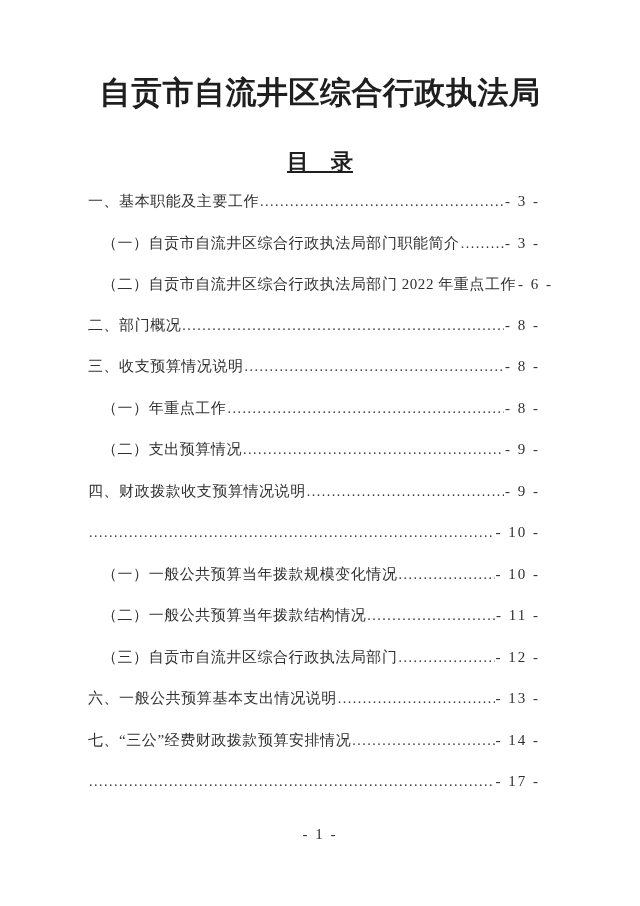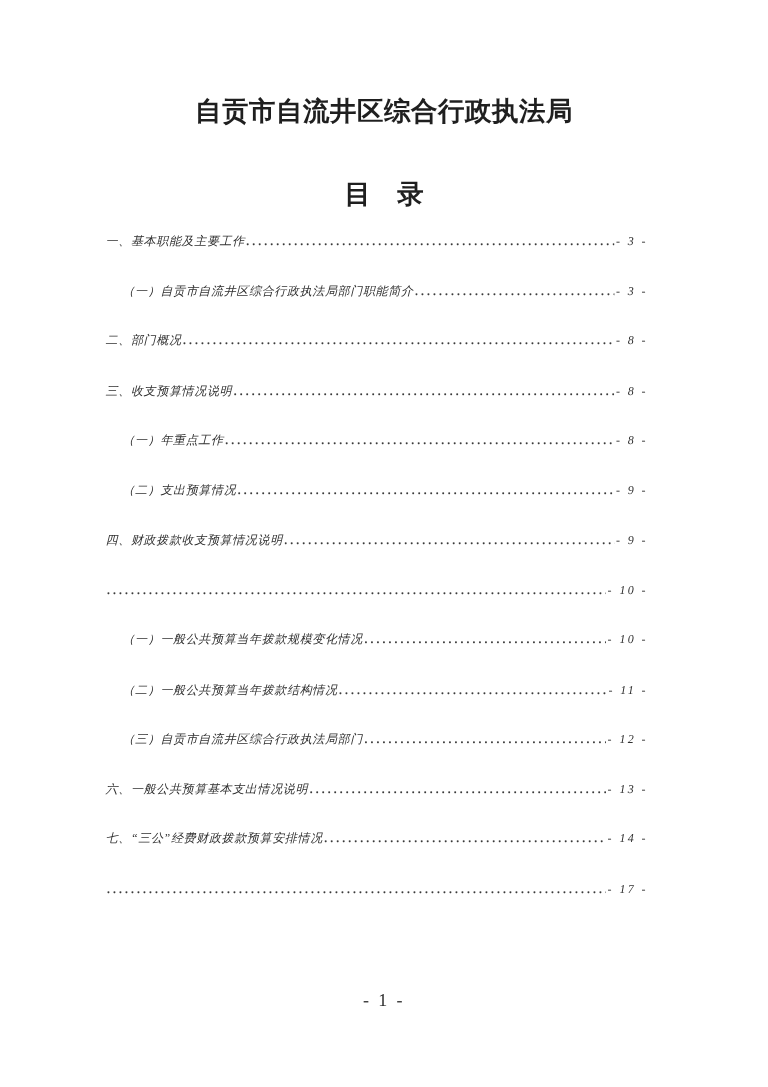--- a/index.html
+++ b/index.html
@@ -13,48 +13,48 @@
     height: 906px;
     margin: 0 auto;
     background: #ffffff;
     color: #2f2f2f;
     font-family: "Liberation Serif", "DejaVu Serif", serif;
     overflow: hidden;
   }
   .doc-title {
     margin: 76px 0 0 0;
     text-align: center;
-    font-size: 22px;
+    font-size: 31px;
     line-height: 34px;
     font-weight: bold;
     color: #1f1f1f;
     letter-spacing: 0.5px;
   }
   .toc-heading {
     margin: 40px 0 0 0;
     text-align: center;
     font-size: 22px;
     line-height: 24px;
     font-weight: bold;
     color: #1f1f1f;
+    text-decoration: underline;
   }
   .toc {
     margin: 19px 0 0 0;
     padding: 0 100px 0 88px;
   }
   .toc-row {
     display: flex;
     align-items: baseline;
     line-height: 16.5px;
     margin-bottom: 24px;
-    font-size: 10px;
+    font-size: 15px;
     letter-spacing: 0.55px;
     color: #303030;
     text-decoration: none;
-    font-style: italic;
   }
   .toc-row.level-2 {
     padding-left: 14px;
   }
   .toc-label {
     white-space: nowrap;
   }
   .toc-dots {
     flex: 1 1 auto;
     overflow: hidden;
@@ -104,20 +104,25 @@
       <span class="toc-dots"></span>
       <span class="toc-page">- 3 -</span>
     </div>
 
     <div class="toc-row level-2">
       <span class="toc-label">（一）自贡市自流井区综合行政执法局部门职能简介</span>
       <span class="toc-dots"></span>
       <span class="toc-page">- 3 -</span>
     </div>
 
+    <div class="toc-row level-2 no-dots">
+      <span class="toc-label">（二）自贡市自流井区综合行政执法局部门 2022 年重点工作</span>
+      <span class="toc-dots"></span>
+      <span class="toc-page">- 6 -</span>
+    </div>
 
     <div class="toc-row level-1">
       <span class="toc-label">二、部门概况</span>
       <span class="toc-dots"></span>
       <span class="toc-page">- 8 -</span>
     </div>
 
     <div class="toc-row level-1">
       <span class="toc-label">三、收支预算情况说明</span>
       <span class="toc-dots"></span>

